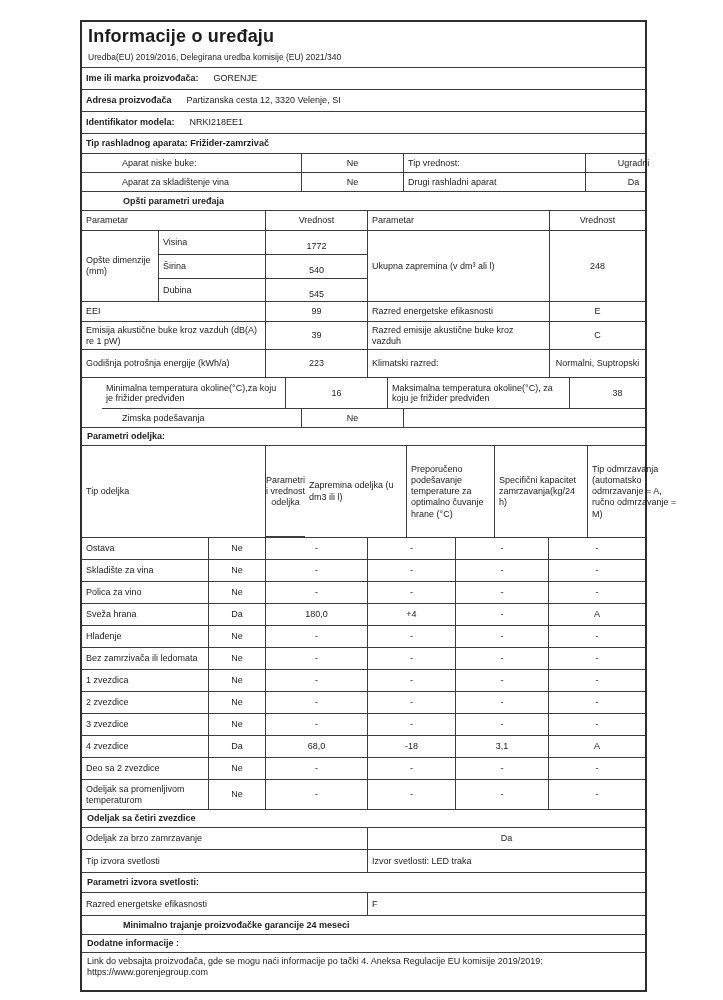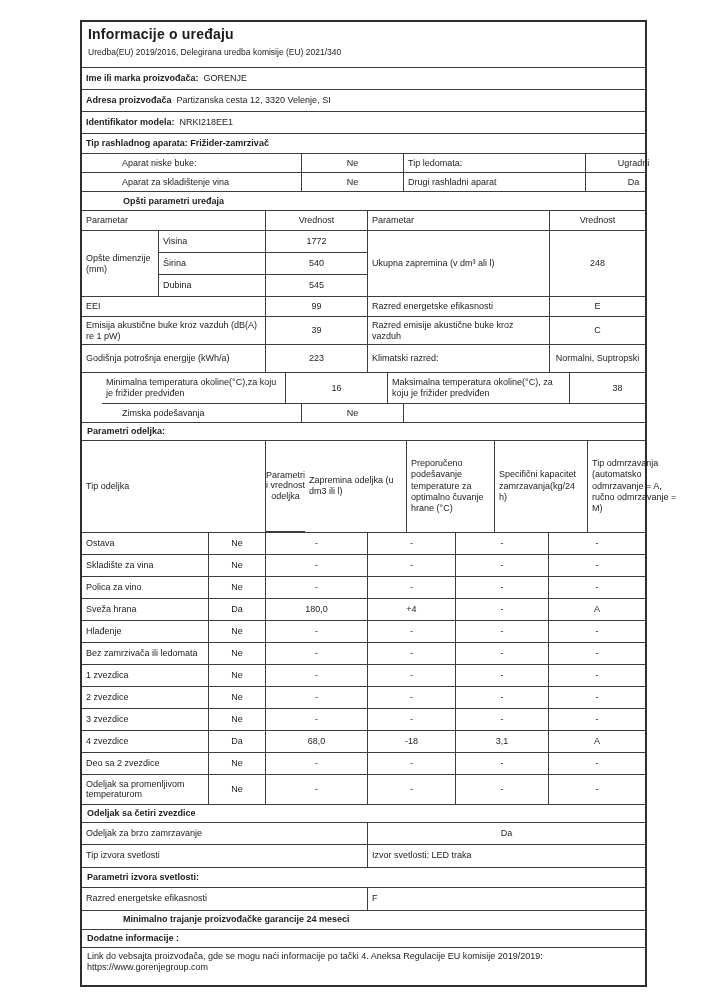--- a/index.html
+++ b/index.html
@@ -30,39 +30,39 @@
   .w127 { flex: 0 0 127px; width: 127px; }
   .w57  { flex: 0 0 57px;  width: 57px; }
   .w184 { flex: 0 0 184px; width: 184px; }
   .w102 { flex: 0 0 102px; width: 102px; }
   .w182 { flex: 0 0 182px; width: 182px; }
   .w95  { flex: 0 0 95px;  width: 95px; }
   .w88  { flex: 0 0 88px;  width: 88px; }
   .w93  { flex: 0 0 93px;  width: 93px; }
   .w96  { flex: 0 0 96px;  width: 96px; }
   .w286 { flex: 0 0 286px; width: 286px; }
-  .grow { flex: 1 1 auto; }
+  .grow { flex: 1 1 auto; gap: 10px; }
 
   
   .h17 { min-height: 17px; } .h18 { min-height: 18px; justify-content: center; } .h19 { min-height: 19px; padding-left: 36px; }
   .h20 { min-height: 20px; } .h22 { min-height: 22px; } .h23 { min-height: 23px; }
   .h28 { min-height: 28px; } .h30 { min-height: 30px; } .h31 { min-height: 31px; margin-left: 20px; }
   .h37 { min-height: 37px; } .h46 { min-height: 46px; } .h66 { min-height: 66px; }
   .h92 { min-height: 92px; }
 
   
   .title-row { display: block; padding: 4px 6px 3px 6px; }
-  .doc-title { font-size: 14px; font-weight: bold; letter-spacing: 0.2px; }
+  .doc-title { font-size: 18px; font-weight: bold; letter-spacing: 0.2px; }
   .doc-sub { font-size: 8.5px; margin-top: 4px; padding-bottom: 1px; }
 
   
   .stack { display: flex; flex-direction: column; border-right: 1px solid #3d3d3d; }
   .stack > div { flex: 1 1 auto; display: flex; align-items: center; padding: 2px 4px; border-bottom: 1px solid #3d3d3d; }
   .stack > div:last-child { border-bottom: none; }
-  .stack .val { justify-content: center; text-align: center; }
+  .stack .val { justify-content: center; text-align: center; margin-top: 8px; }
 
   
   .hdrcol { display: flex; flex-direction: row; flex: 1 1 auto; }
   .ghdr { min-height: 19px; border-bottom: 1px solid #3d3d3d; display: flex; align-items: center; justify-content: center; text-align: center; }
   .shr { display: flex; flex: 1 1 auto; }
   .shr .cell { justify-content: center; text-align: left; line-height: 1.25; }
 
   .block-cell { display: block; padding: 3px 5px; }
 </style>
 </head>
@@ -93,21 +93,21 @@
       <span>NRKI218EE1</span>
     </div>
   </div>
   <div class="row h20">
     <div class="cell grow b">Tip rashladnog aparata: Frižider-zamrzivač</div>
   </div>
 
   <div class="row h19">
     <div class="cell w184">Aparat niske buke:</div>
     <div class="cell w102 val">Ne</div>
-    <div class="cell w182">Tip ledomata:</div>
+    <div class="cell w182">Tip vrednost:</div>
     <div class="cell w95 val">Ugradni</div>
   </div>
   <div class="row h19">
     <div class="cell w184">Aparat za skladištenje vina</div>
     <div class="cell w102 val">Ne</div>
     <div class="cell w182">Drugi rashladni aparat</div>
     <div class="cell w95 val">Da</div>
   </div>
 
   <div class="row h19">

